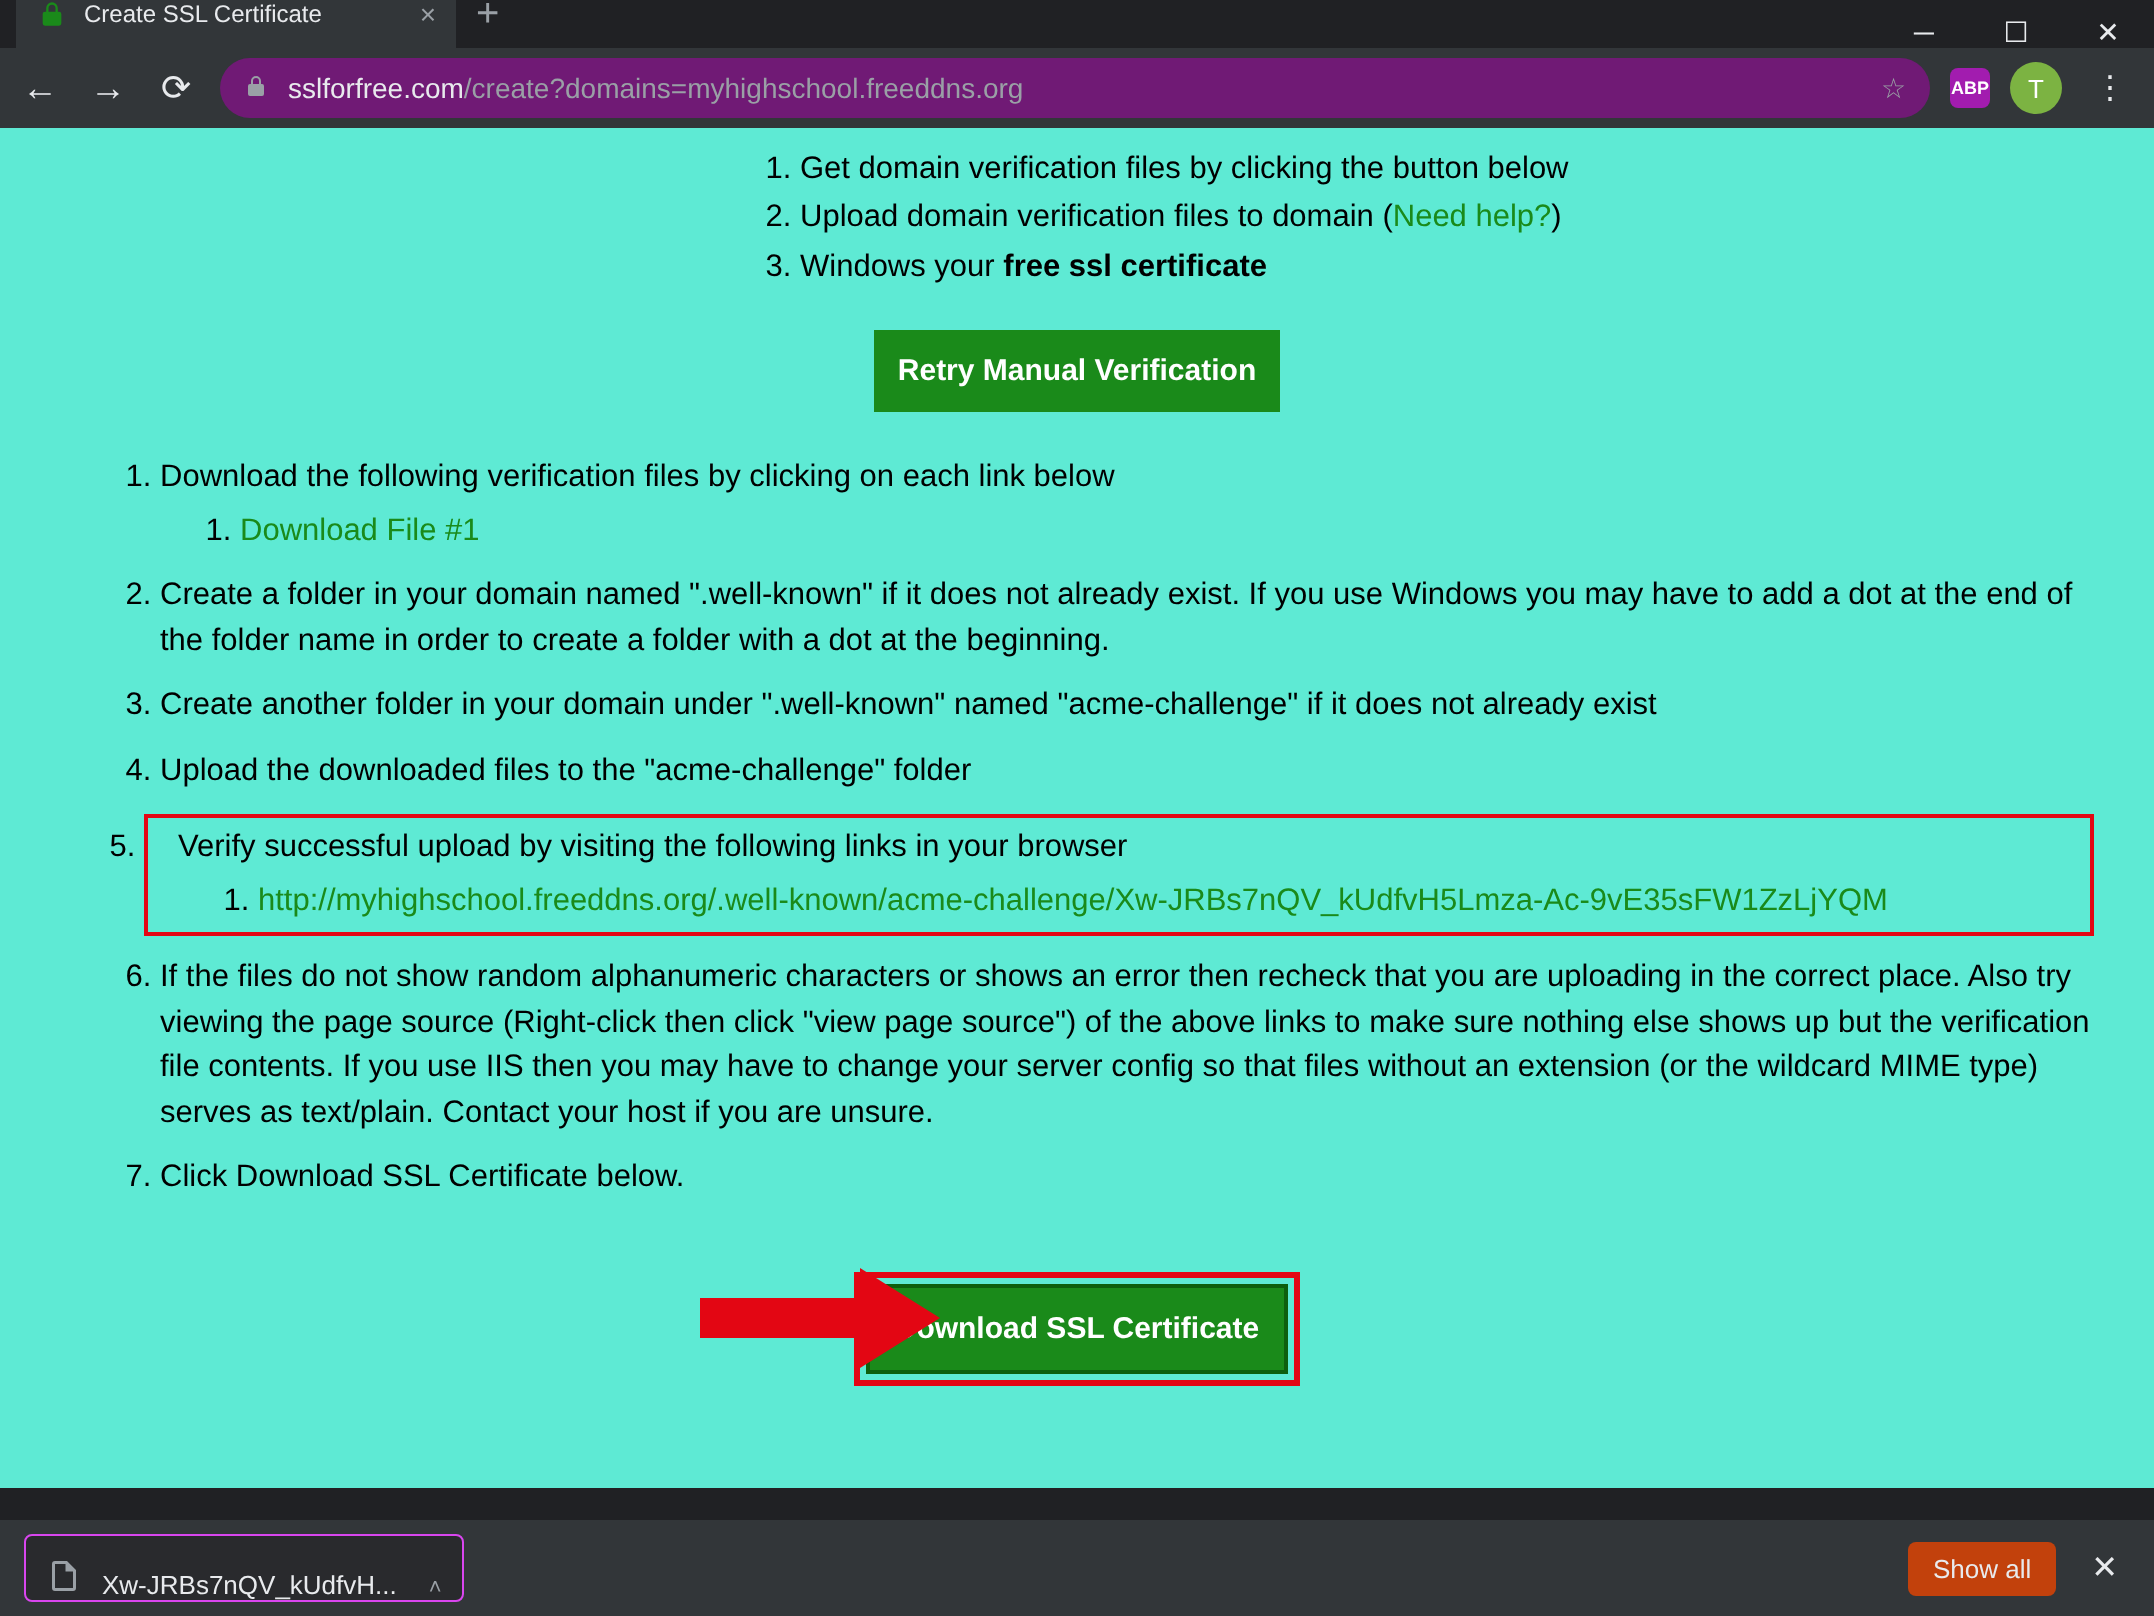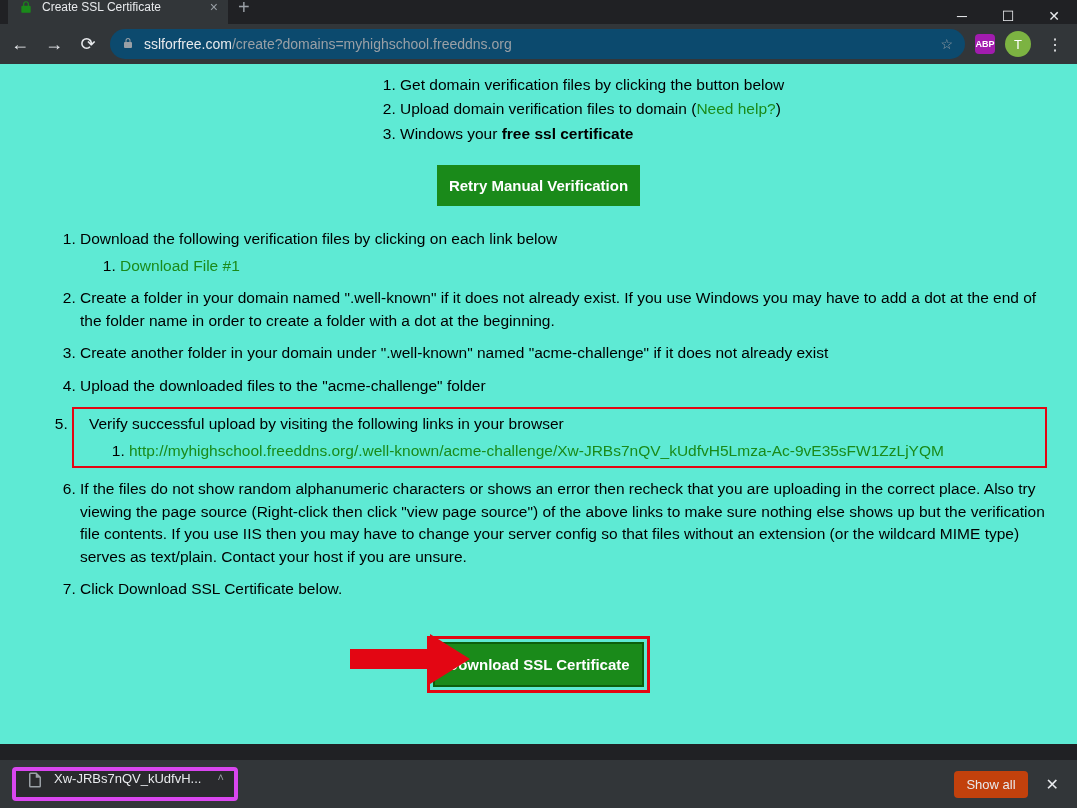--- a/index.html
+++ b/index.html
@@ -46,21 +46,21 @@
     height: 40px;
     background: #323639;
     display: flex;
     align-items: center;
     padding: 0 8px;
     gap: 10px;
   }
   .toolbar .nav-btn { color:#e8eaed; font-size:18px; width:24px; text-align:center; cursor:pointer; }
   .omnibox {
     flex: 1;
-    background: #0c4a6e;
+    background: #701a75;
     border-radius: 16px;
     height: 30px;
     display: flex;
     align-items: center;
     padding: 0 12px;
     color: #9aa0a6;
     font-size: 14px;
     gap: 10px;
   }
   .omnibox .secure { color:#9aa0a6; font-size:12px; }
@@ -138,25 +138,25 @@
     height:48px;
     background:#323639;
     display:flex;
     align-items:center;
     padding:0 12px;
     color:#e8eaed;
     font-size:13px;
   }
   .dl-item {
     background:#292a2d;
-    border:4px solid #d946ef;
+    border:1px solid #d946ef;
     border-radius:4px;
     height:34px;
     display:flex;
-    align-items:flex-start;
+    align-items:flex-end;
     padding:0 10px;
     gap:10px;
     cursor:pointer;
   }
   .dl-chev { margin-left:6px; color:#9aa0a6; font-size:11px; }
   .shelf-right { margin-left:auto; display:flex; align-items:center; gap:12px; }
   .show-all {
     background:#c2410c; padding:6px 12px; border-radius:4px; cursor:pointer; font-size:13px;
   }
   .shelf-close { color:#e8eaed; cursor:pointer; font-size:16px; padding:0 6px; }

